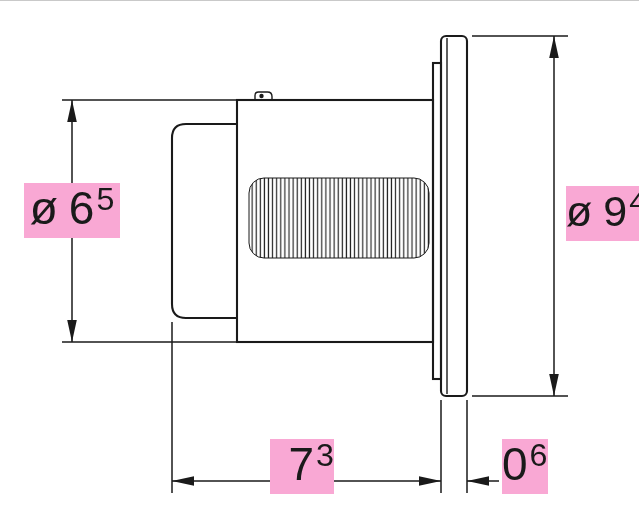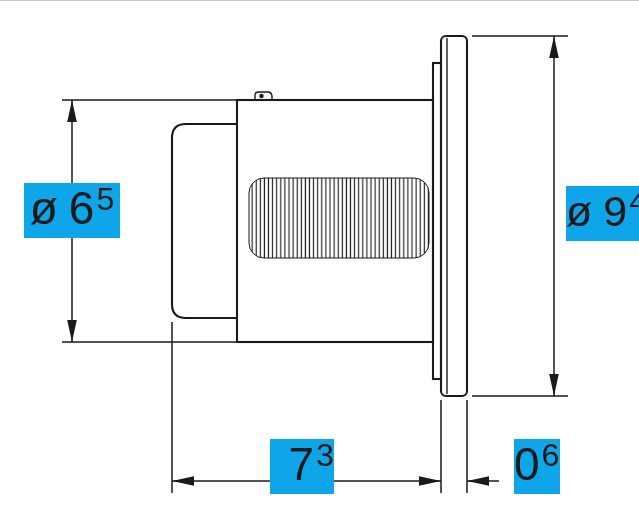--- a/index.html
+++ b/index.html
@@ -17,21 +17,21 @@
   .ln       { fill: none; stroke: var(--line, #1a1a1a); stroke-width: 2.1; }
   .ln-thin  { fill: none; stroke: var(--line, #1a1a1a); stroke-width: 1.4; }
   .dim line { fill: none; stroke: var(--line, #1a1a1a); stroke-width: 1.5; }
   .ah       { fill: var(--line, #1a1a1a); stroke: none; }
   .dot      { fill: var(--line, #1a1a1a); stroke: none; }
   .knurl-rect { fill: url(#knurl); stroke: var(--line, #1a1a1a); stroke-width: 1; }
   .knurl-line { stroke: var(--line, #1a1a1a); stroke-width: 1.15; }
 
   .dim-label {
     position: absolute;
-    background: #0ea5e9;
+    background: #f9a8d4;
     color: var(--line, #1a1a1a);
     font-size: 46px;
     line-height: 50px;
     text-align: center;
     white-space: nowrap;
   }
   .dim-label .sym { margin-right: 11px; }
   .dim-label .sup { font-size: 0.7em; position: relative; top: -0.45em; margin-left: 2px; }
   .dim-label.small-font { font-size: 43px; }
 </style>
@@ -89,17 +89,17 @@
   </div>
 
   <div class="dim-label small-font" style="left:566px; top:185px;">
     <span class="sym">ø</span><span class="val">9</span><span class="sup">4</span>
   </div>
 
   <div class="dim-label" style="left:270px; top:438px; width:64px;text-align:right;">
     <span class="val">7</span><span class="sup">3</span>
   </div>
 
-  <div class="dim-label" style="left:514px; top:438px;text-align:center;">
+  <div class="dim-label" style="left:502px; top:438px;text-align:center;">
     <span class="val">0</span><span class="sup">6</span>
   </div>
 
 </div>
 
 </body></html>

